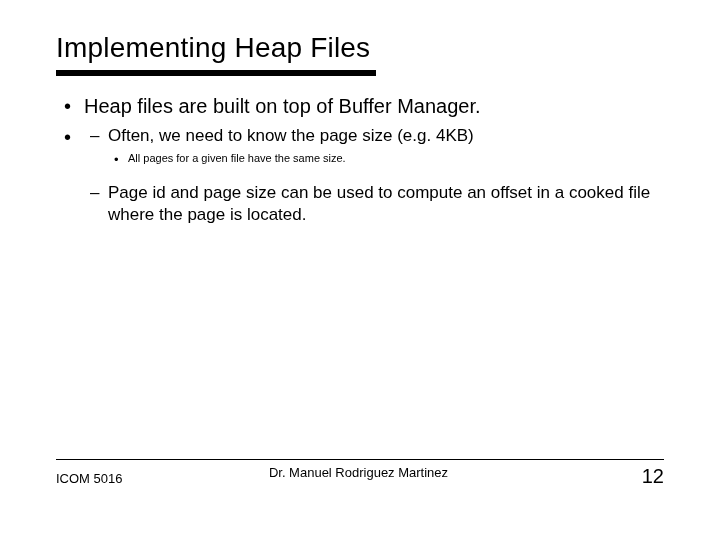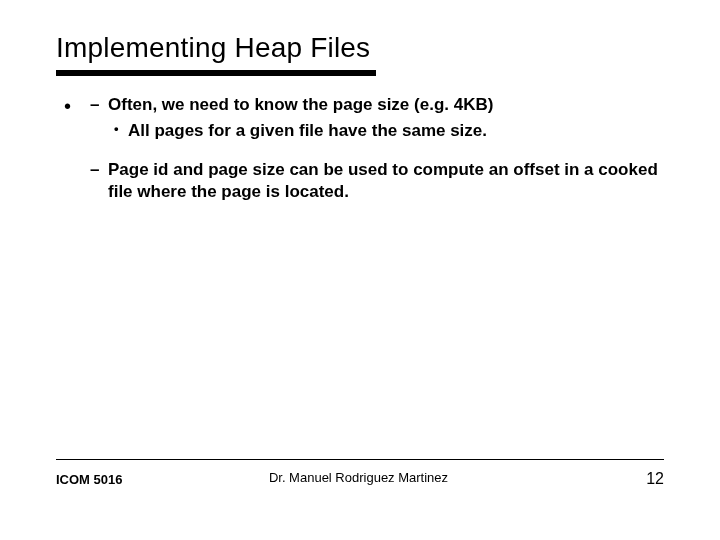--- a/index.html
+++ b/index.html
@@ -3,40 +3,41 @@
   <meta charset="utf-8">
   <style>
     * { box-sizing: border-box; margin: 0; padding: 0; }
     html, body { width: 720px; height: 540px; background: #fff; font-family: Arial, Helvetica, sans-serif; color: #000; }
     .slide { width: 720px; height: 508px; position: relative; padding: 32px 56px 0 56px; }
     .title { font-size: 28px; font-weight: 400; letter-spacing: 0.2px; margin-bottom: 6px; }
     .title-rule { height: 6px; width: 320px; background: #000; margin-top: 6px; margin-bottom: 18px; }
     ul.level1 { list-style: none; padding-left: 0; }
     ul.level1 > li { position: relative; padding-left: 28px; font-size: 20px; line-height: 1.25; margin-bottom: 4px; }
     ul.level1 > li::before { content: "•"; position: absolute; left: 8px; top: 0; font-size: 20px; }
-    ul.level2 { list-style: none; padding-left: 0; margin-top: 6px; font-weight: bold; }
+    ul.level2 { list-style: none; padding-left: 0; margin-top: 6px; }
     ul.level2 > li { position: relative; padding-left: 24px; font-size: 17px; line-height: 1.3; margin-bottom: 4px; }
     ul.level2 > li::before { content: "–"; position: absolute; left: 6px; top: 0; }
     ul.level3 { list-style: none; padding-left: 0; margin-top: 4px; }
-    ul.level3 > li { position: relative; padding-left: 20px; font-size: 17px; line-height: 1.35; margin-bottom: 16px; }
+    ul.level3 > li { position: relative; padding-left: 20px; font-size: 11px; line-height: 1.35; margin-bottom: 16px; }
     ul.level3 > li::before { content: "•"; position: absolute; left: 6px; top: 0; font-size: 13px; }
     .footer-rule { position: absolute; left: 56px; right: 56px; bottom: 48px; border-top: 1.5px solid #000; }
     .footer { position: absolute; left: 56px; right: 56px; bottom: 20px; display: flex; justify-content: space-between; align-items: baseline; font-size: 13px; }
-    .footer-left { text-align: left; font-weight: bold; }
+    .footer-left { text-align: left; }
     .footer-center { position: absolute; left: 0; right: 3px; text-align: center; }
-    .footer-right { margin-left: auto; font-size: 16px; }
+    .footer-right { margin-left: auto; font-size: 20px; }
   </style>
 </head>
 <body>
 
 <div class="slide">
   <h1 class="title">Implementing Heap Files</h1>
   <div class="title-rule"></div>
 
   <ul class="level1">
+    <li><span>Heap files are built on top of Buffer Manager.</span></li>
     <li>
       <ul class="level2">
         <li>
           <span>Often, we need to know the page size (e.g. 4KB)</span>
           <ul class="level3">
             <li><span>All pages for a given file have the same size.</span></li>
           </ul>
         </li>
         <li><span>Page id and page size can be used to compute an offset in a cooked file where the page is located.</span></li>
       </ul>

